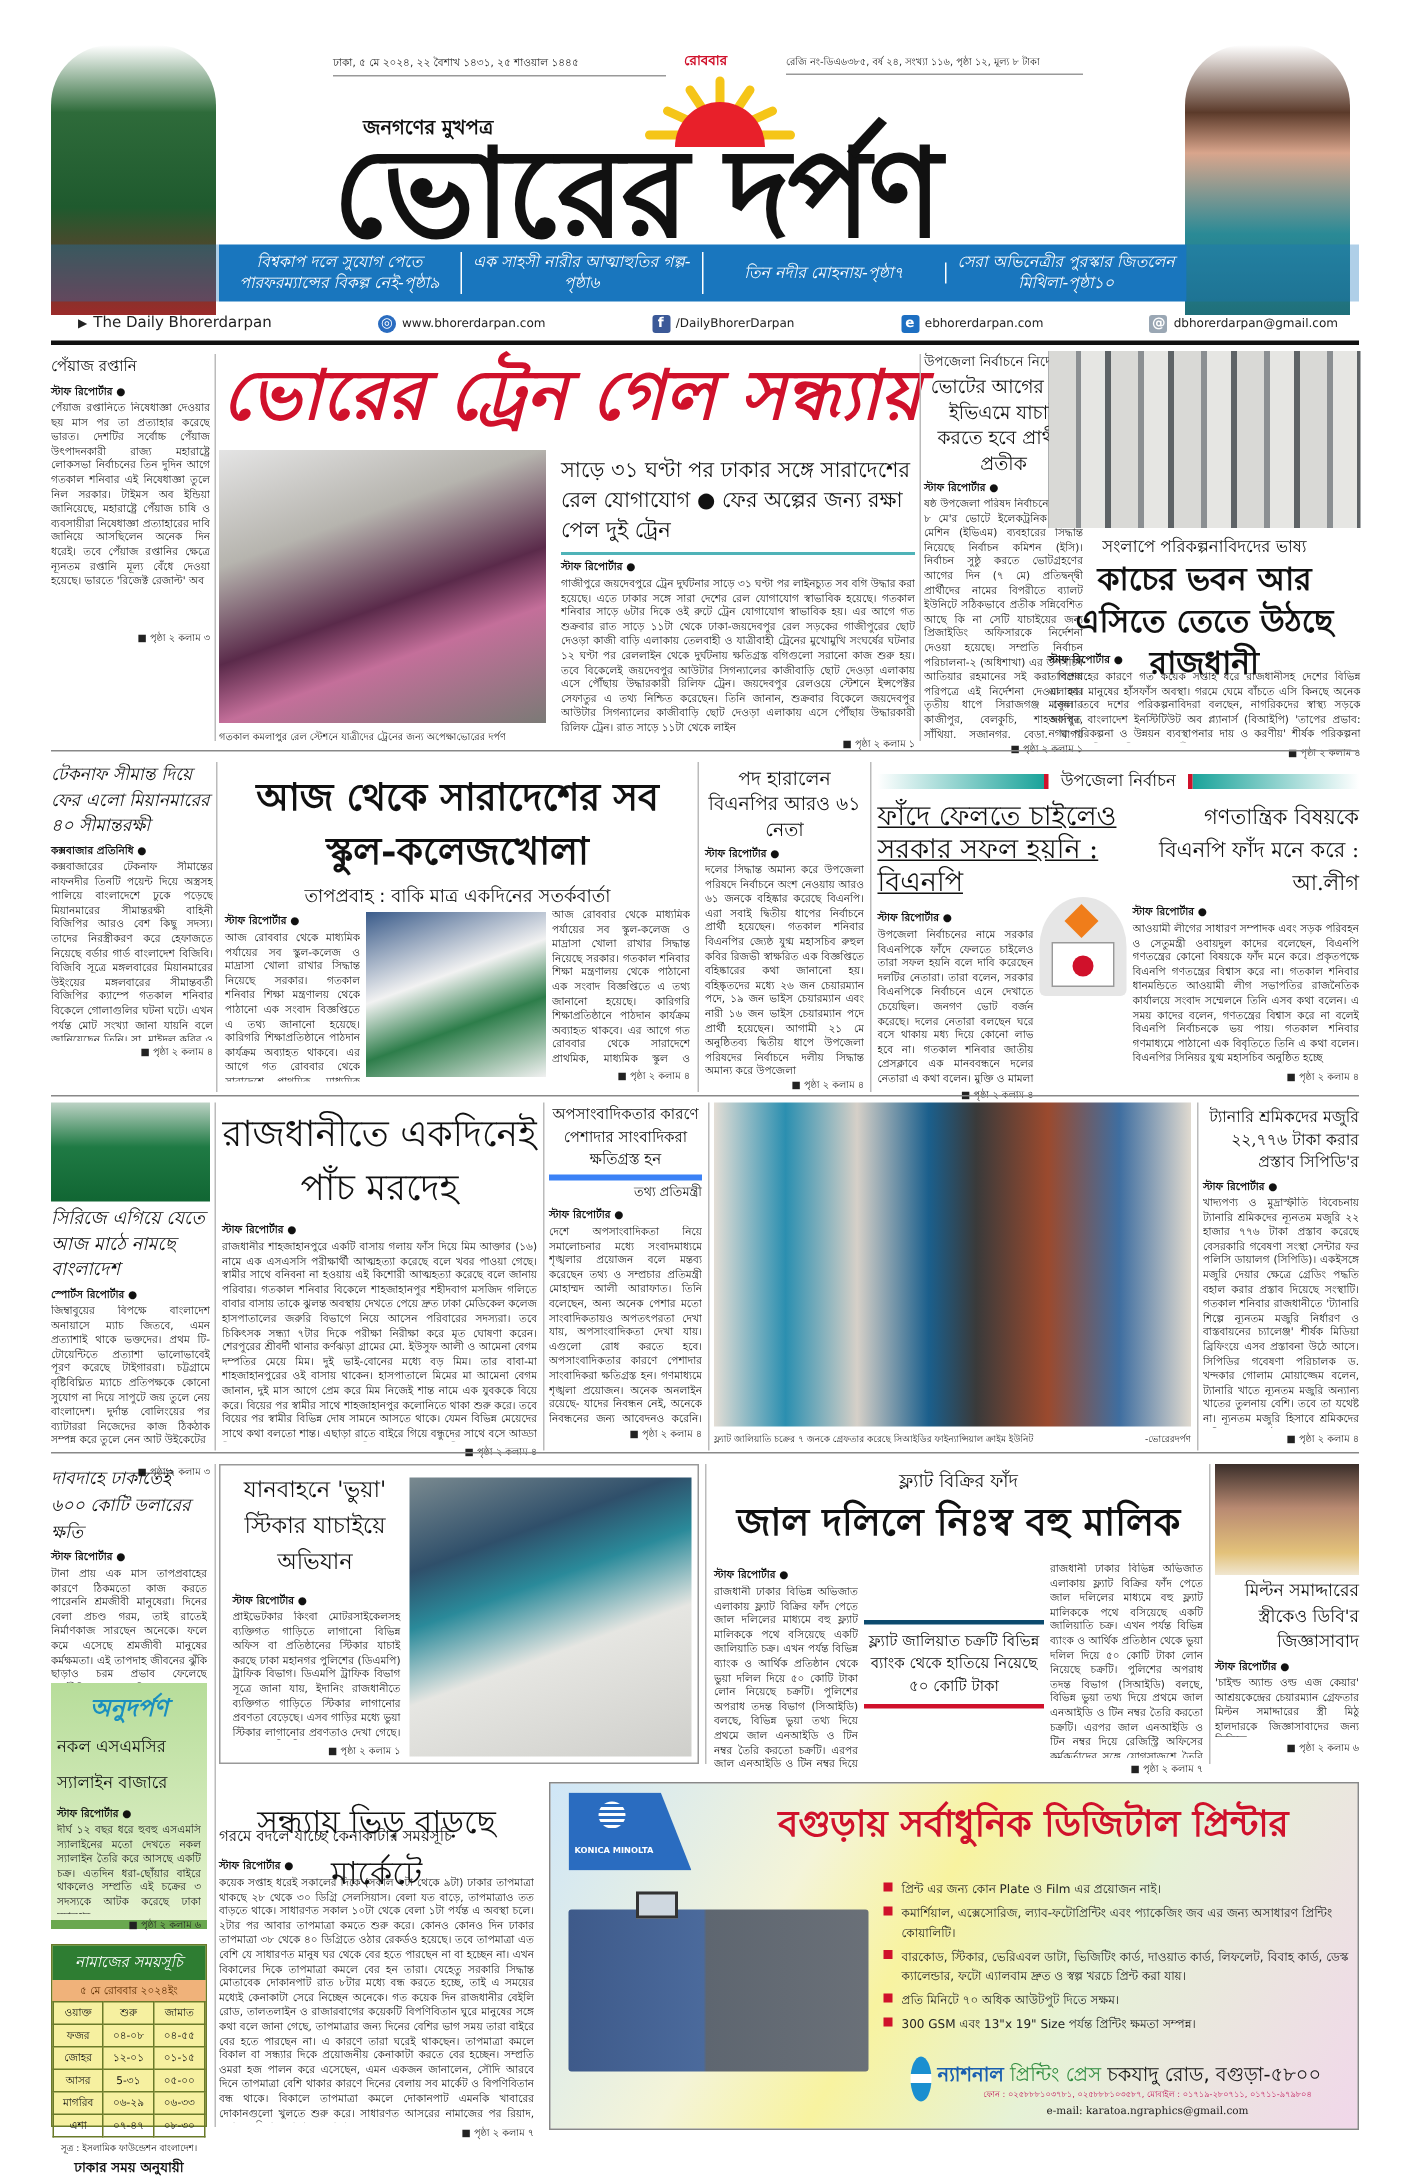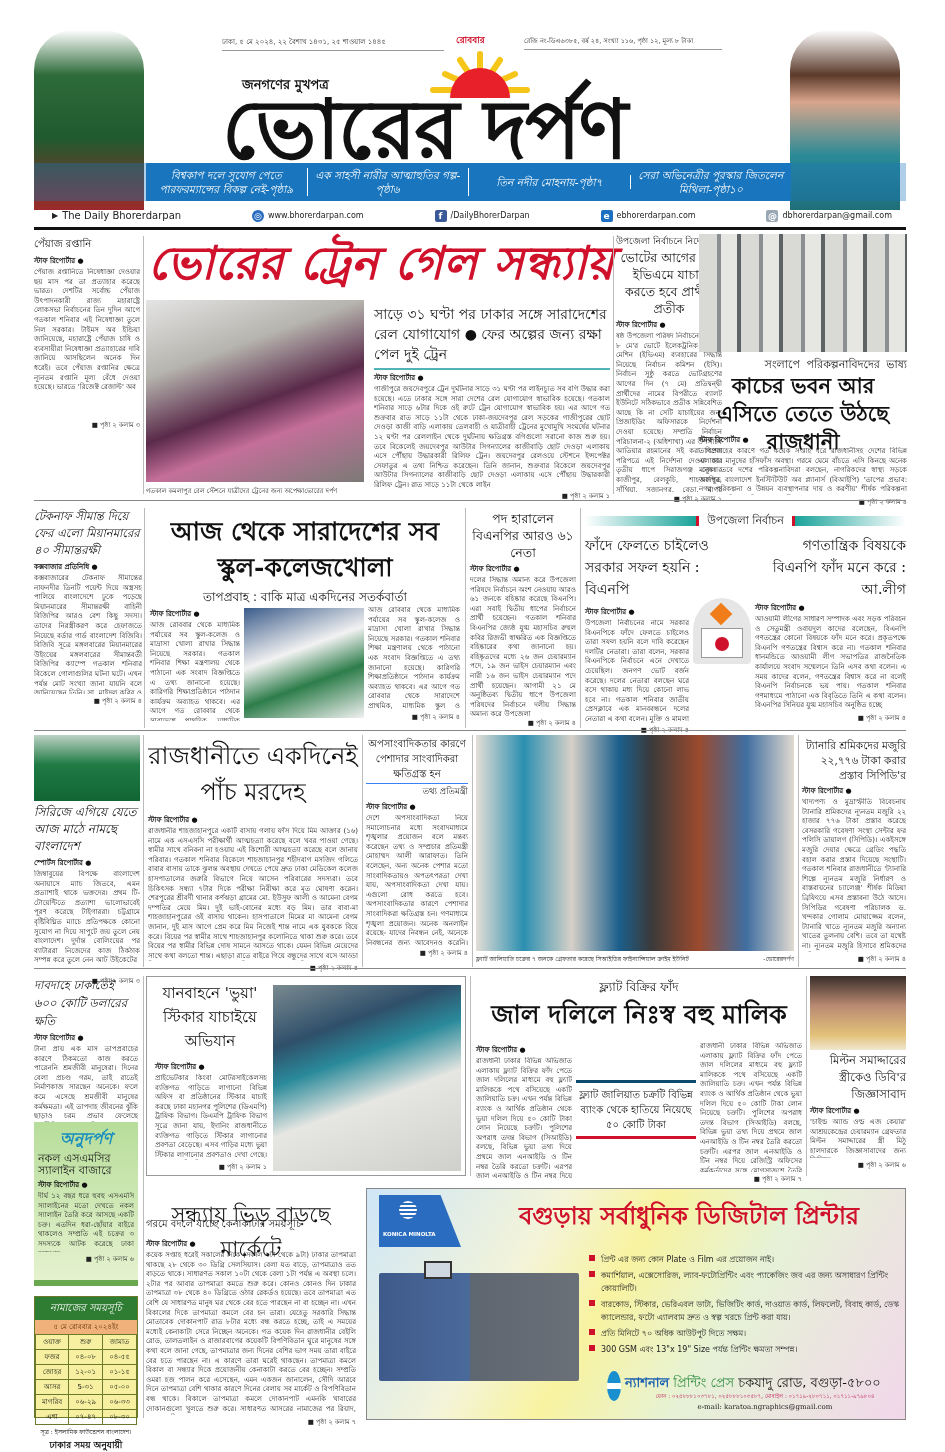--- a/index.html
+++ b/index.html
@@ -128,21 +128,21 @@
 
 <div class="abs" style="left:616px;top:234px;width:106px;">
   <div class="kicker" style="font-size:9px;">উপজেলা নির্বাচনে নির্দেশনা</div>
   <div class="hl" style="font-size:12.5px;line-height:17px;text-align:center;font-weight:normal;">ভোটের আগের দিন ইভিএমে যাচাই করতে হবে প্রার্থীর প্রতীক</div>
   <div class="byline">স্টাফ রিপোর্টার ●</div>
   <div class="body-text" style="height:160px;overflow:hidden;">ষষ্ঠ উপজেলা পরিষদ নির্বাচনে আগামী ৮ মে'র ভোটে ইলেকট্রনিক ভোটিং মেশিন (ইভিএম) ব্যবহারের সিদ্ধান্ত নিয়েছে নির্বাচন কমিশন (ইসি)। নির্বাচন সুষ্ঠু করতে ভোটগ্রহণের আগের দিন (৭ মে) প্রতিদ্বন্দ্বী প্রার্থীদের নামের বিপরীতে ব্যালট ইউনিটে সঠিকভাবে প্রতীক সন্নিবেশিত আছে কি না সেটি যাচাইয়ের জন্য প্রিজাইডিং অফিসারকে নির্দেশনা দেওয়া হয়েছে। সম্প্রতি নির্বাচন পরিচালনা-২ (অধিশাখা) এর উপসচিব আতিয়ার রহমানের সই করা বিশেষ পরিপত্রে এই নির্দেশনা দেওয়া হয়। তৃতীয় ধাপে সিরাজগঞ্জ জেলার কাজীপুর, বেলকুচি, শাহজাদপুর, সাঁথিয়া, সুজানগর, বেড়া, ঘাগর জেলার মনিরামপুর, কেশবপুর, পিরোজপুর</div>
   <div class="cont">■ পৃষ্ঠা ২ কলাম ১</div>
 </div>
 
 <div class="abs photo" style="left:699px;top:234px;width:208px;height:118px;background:repeating-linear-gradient(90deg,#d9d9d6 0 18px,#8b8f92 18px 22px,#e6e6e3 22px 38px,#5e6366 38px 42px);"></div>
-<div class="abs" style="left:699px;top:356px;width:208px;text-align:right;font-size:11px;font-family:Liberation Mono, monospace;">সংলাপে পরিকল্পনাবিদদের ভাষ্য</div>
+<div class="abs" style="left:699px;top:356px;width:208px;text-align:center;font-size:11px;">সংলাপে পরিকল্পনাবিদদের ভাষ্য</div>
 <div class="abs hl" style="left:699px;top:372px;width:208px;text-align:center;font-size:21px;line-height:28px;">কাচের ভবন আর এসিতে তেতে উঠছে রাজধানী</div>
 <div class="abs" style="left:699px;top:432px;width:208px;">
   <div class="byline">স্টাফ রিপোর্টার ●</div>
   <div class="body-text" style="height:48px;overflow:hidden;">তাপপ্রবাহের কারণে গত কয়েক সপ্তাহ ধরে রাজধানীসহ দেশের বিভিন্ন এলাকার মানুষের হাঁসফাঁস অবস্থা। গরমে ঘেমে বাঁচতে এসি কিনছে অনেক মানুষ। তবে দশের পরিকল্পনাবিদরা বলছেন, নাগরিকদের স্বাস্থ্য সড়কে অবস্থিত বাংলাদেশ ইনস্টিটিউট অব প্ল্যানার্স (বিআইপি) 'তাপের প্রভাব: নগর পরিকল্পনা ও উন্নয়ন ব্যবস্থাপনার দায় ও করণীয়' শীর্ষক পরিকল্পনা সংলাপে পরিকল্পনাবিদরা রাজধানীতে</div>
   <div class="cont">■ পৃষ্ঠা ২ কলাম ৪</div>
 </div>
 
 <div class="hrule" style="left:34px;top:500px;width:872px;background:#888;"></div>
 
 <div class="abs" style="left:34px;top:508px;width:108px;">
@@ -174,21 +174,21 @@
 </div>
 <div class="vrule" style="left:580px;top:508px;height:220px;"></div>
 
 <div class="abs" style="left:585px;top:514px;width:321px;height:14px;display:flex;align-items:center;">
   <div style="flex:1;height:10px;background:linear-gradient(90deg,#fff,#1aa39a);border-right:3px solid #d0112b;"></div>
   <div style="padding:0 8px;font-size:11px;">উপজেলা নির্বাচন</div>
   <div style="flex:1;height:10px;background:linear-gradient(90deg,#1aa39a,#fff);border-left:3px solid #d0112b;"></div>
 </div>
 
 <div class="abs" style="left:585px;top:534px;width:160px;">
-  <div class="hl" style="font-size:14px;line-height:22px;font-weight:normal;">ফাঁদে ফেলতে চাইলেও সরকার সফল হয়নি : বিএনপি</div>
+  <div class="hl" style="font-size:18px;line-height:22px;font-weight:normal;text-decoration:underline;">ফাঁদে ফেলতে চাইলেও সরকার সফল হয়নি : বিএনপি</div>
 </div>
 <div class="abs" style="left:585px;top:604px;width:104px;">
   <div class="byline">স্টাফ রিপোর্টার ●</div>
   <div class="body-text" style="height:104px;overflow:hidden;">উপজেলা নির্বাচনের নামে সরকার বিএনপিকে ফাঁদে ফেলতে চাইলেও তারা সফল হয়নি বলে দাবি করেছেন দলটির নেতারা। তারা বলেন, সরকার বিএনপিকে নির্বাচনে এনে দেখাতে চেয়েছিল। জনগণ ভোট বর্জন করেছে। দলের নেতারা বলছেন ঘরে বসে থাকায় মধ্য দিয়ে কোনো লাভ হবে না। গতকাল শনিবার জাতীয় প্রেসক্লাবে এক মানববন্ধনে দলের নেতারা এ কথা বলেন। মুক্তি ও মামলা প্রত্যাহারের দাবিতে নিজেদের সাংবাদিক সম্মেলনে তারা এই কথা বলেন। বিএনপির স্থায়ী কমিটির</div>
   <div class="cont">■ পৃষ্ঠা ২ কলাম ৪</div>
 </div>
 <div class="abs" style="left:693px;top:598px;width:58px;height:66px;background:#e6e6e6;border-radius:50% 50% 4px 4px;">
   <div style="position:absolute;left:20px;top:8px;width:16px;height:16px;background:#f07d1a;transform:rotate(45deg);"></div>
   <div style="position:absolute;left:8px;top:30px;width:42px;height:30px;background:#fff;border:1px solid #999;">
       <div style="margin:8px auto;width:14px;height:14px;background:#d0112b;border-radius:50%;"></div>
@@ -215,21 +215,21 @@
 <div class="abs hl" style="left:148px;top:738px;width:210px;text-align:center;font-size:24px;line-height:36px;font-weight:normal;">রাজধানীতে একদিনেই পাঁচ মরদেহ</div>
 <div class="abs" style="left:148px;top:812px;width:210px;">
   <div class="byline">স্টাফ রিপোর্টার ●</div>
   <div class="body-text" style="height:134px;overflow:hidden;">রাজধানীর শাহজাহানপুরে একটি বাসায় গলায় ফাঁস দিয়ে মিম আক্তার (১৬) নামে এক এসএসসি পরীক্ষার্থী আত্মহত্যা করেছে বলে খবর পাওয়া গেছে। স্বামীর সাথে বনিবনা না হওয়ায় এই কিশোরী আত্মহত্যা করেছে বলে জানায় পরিবার। গতকাল শনিবার বিকেলে শাহজাহানপুর শহীদবাগ মসজিদ গলিতে বাবার বাসায় তাকে ঝুলন্ত অবস্থায় দেখতে পেয়ে দ্রুত ঢাকা মেডিকেল কলেজ হাসপাতালের জরুরি বিভাগে নিয়ে আসেন পরিবারের সদস্যরা। তবে চিকিৎসক সন্ধ্যা ৭টার দিকে পরীক্ষা নিরীক্ষা করে মৃত ঘোষণা করেন। শেরপুরের শ্রীবর্দী থানার কর্ণঝড়া গ্রামের মো. ইউসুফ আলী ও আমেনা বেগম দম্পতির মেয়ে মিম। দুই ভাই-বোনের মধ্যে বড় মিম। তার বাবা-মা শাহজাহানপুরের ওই বাসায় থাকেন। হাসপাতালে মিমের মা আমেনা বেগম জানান, দুই মাস আগে প্রেম করে মিম নিজেই শান্ত নামে এক যুবককে বিয়ে করে। বিয়ের পর স্বামীর সাথে শাহজাহানপুর কলোনিতে থাকা শুরু করে। তবে বিয়ের পর স্বামীর বিভিন্ন দোষ সামনে আসতে থাকে। যেমন বিভিন্ন মেয়েদের সাথে কথা বলতো শান্ত। এছাড়া রাতে বাইরে গিয়ে বন্ধুদের সাথে বসে আড্ডা দিতো। এগুলো পছন্দ করতো না মিম। শান্তকে বারবার নিষেধ করেও কোনো কাজ হচ্ছিল না। তিনি আরও জানান, এসব কারণে স্বামীর সাথে রাগারাগি করে দুই দিন আগে</div>
   <div class="cont">■ পৃষ্ঠা ২ কলাম ৪</div>
 </div>
 <div class="vrule" style="left:362px;top:735px;height:232px;"></div>
 
 <div class="abs" style="left:366px;top:736px;width:102px;">
   <div class="hl" style="font-size:10px;line-height:15px;text-align:center;font-weight:normal;">অপসাংবাদিকতার কারণে পেশাদার সাংবাদিকরা ক্ষতিগ্রস্ত হন</div>
-  <div style="font-size:8.5px;text-align:right;border-top:1px solid #3b82f6;margin-top:2px;padding-top:1px;">তথ্য প্রতিমন্ত্রী</div>
+  <div style="font-size:8.5px;text-align:right;border-top:4px solid #3b82f6;margin-top:2px;padding-top:1px;">তথ্য প্রতিমন্ত্রী</div>
   <div class="byline">স্টাফ রিপোর্টার ●</div>
   <div class="body-text" style="height:132px;overflow:hidden;">দেশে অপসাংবাদিকতা নিয়ে সমালোচনার মধ্যে সংবাদমাধ্যমে শৃঙ্খলার প্রয়োজন বলে মন্তব্য করেছেন তথ্য ও সম্প্রচার প্রতিমন্ত্রী মোহাম্মদ আলী আরাফাত। তিনি বলেছেন, অন্য অনেক পেশার মতো সাংবাদিকতায়ও অপতৎপরতা দেখা যায়, অপসাংবাদিকতা দেখা যায়। এগুলো রোধ করতে হবে। অপসাংবাদিকতার কারণে পেশাদার সাংবাদিকরা ক্ষতিগ্রস্ত হন। গণমাধ্যমে শৃঙ্খলা প্রয়োজন। অনেক অনলাইন রয়েছে- যাদের নিবন্ধন নেই, অনেকে নিবন্ধনের জন্য আবেদনও করেনি। ফলে এসব অনলাইনের কারণে পেশাদার সাংবাদিকরা</div>
   <div class="cont">■ পৃষ্ঠা ২ কলাম ৪</div>
 </div>
 <div class="vrule" style="left:472px;top:735px;height:232px;"></div>
 
 <div class="abs photo" style="left:476px;top:735px;width:318px;height:216px;background:linear-gradient(90deg,#e4ded6 0%,#2b8fb0 15%,#d6d0c8 30%,#1b5f8c 45%,#3a3a3a 55%,#9b4a2e 70%,#3f6ea0 85%,#e0dad0 100%);"></div>
 <div class="abs caption" style="left:476px;top:954px;width:318px;display:flex;justify-content:space-between;">
   <span style="font-size:6px;">ফ্ল্যাট জালিয়াতি চক্রের ৭ জনকে গ্রেফতার করেছে সিআইডির ফাইন্যান্সিয়াল ক্রাইম ইউনিট</span>
   <span style="font-size:6px;">-ভোরেরদর্পণ</span>
@@ -247,21 +247,21 @@
 
 <div class="abs" style="left:34px;top:976px;width:104px;">
   <div class="hl" style="font-size:11.5px;line-height:18px;font-style:italic;font-weight:normal;">দাবদাহে ঢাকাতেই ৬০০ কোটি ডলারের ক্ষতি</div>
   <div class="byline">স্টাফ রিপোর্টার ●</div>
   <div class="body-text" style="height:96px;overflow:hidden;">টানা প্রায় এক মাস তাপপ্রবাহের কারণে ঠিকমতো কাজ করতে পারেননি শ্রমজীবী মানুষেরা। দিনের বেলা প্রচণ্ড গরম, তাই রাতেই নির্মাণকাজ সারছেন অনেকে। ফলে কমে এসেছে শ্রমজীবী মানুষের কর্মক্ষমতা। এই তাপদাহ জীবনের ঝুঁকি ছাড়াও চরম প্রভাব ফেলেছে অর্থনীতিতেও। আমেরিকান</div>
   <div class="cont">■ পৃষ্ঠা ২ কলাম ৭</div>
 </div>
 
 <div class="abs" id="anudarpan" style="left:34px;top:1122px;width:104px;height:164px;padding:4px 4px;">
   <div style="font-size:16px;font-weight:bold;color:#1a8fbf;text-align:center;font-style:italic;">অনুদর্পণ</div>
-  <div class="hl" style="font-size:11px;line-height:12px;font-weight:normal;">নকল এসএমসির স্যালাইন বাজারে</div>
+  <div class="hl" style="font-size:11px;line-height:24px;font-weight:normal;">নকল এসএমসির স্যালাইন বাজারে</div>
   <div class="byline">স্টাফ রিপোর্টার ●</div>
   <div class="body-text" style="height:60px;overflow:hidden;">দীর্ঘ ১২ বছর ধরে হুবহু এসএমসি স্যালাইনের মতো দেখতে নকল স্যালাইন তৈরি করে আসছে একটি চক্র। এতদিন ধরা-ছোঁয়ার বাইরে থাকলেও সম্প্রতি এই চক্রের ৩ সদস্যকে আটক করেছে ঢাকা মহানগর</div>
   <div class="cont">■ পৃষ্ঠা ২ কলাম ৬</div>
 </div>
 
 <div class="abs" id="prayer-box" style="left:34px;top:1296px;width:104px;height:122px;">
   <div id="prayer-head">নামাজের সময়সূচি</div>
   <div id="prayer-date">৫ মে রোববার ২০২৪ইং</div>
   <table id="prayer-table">
     <thead>

